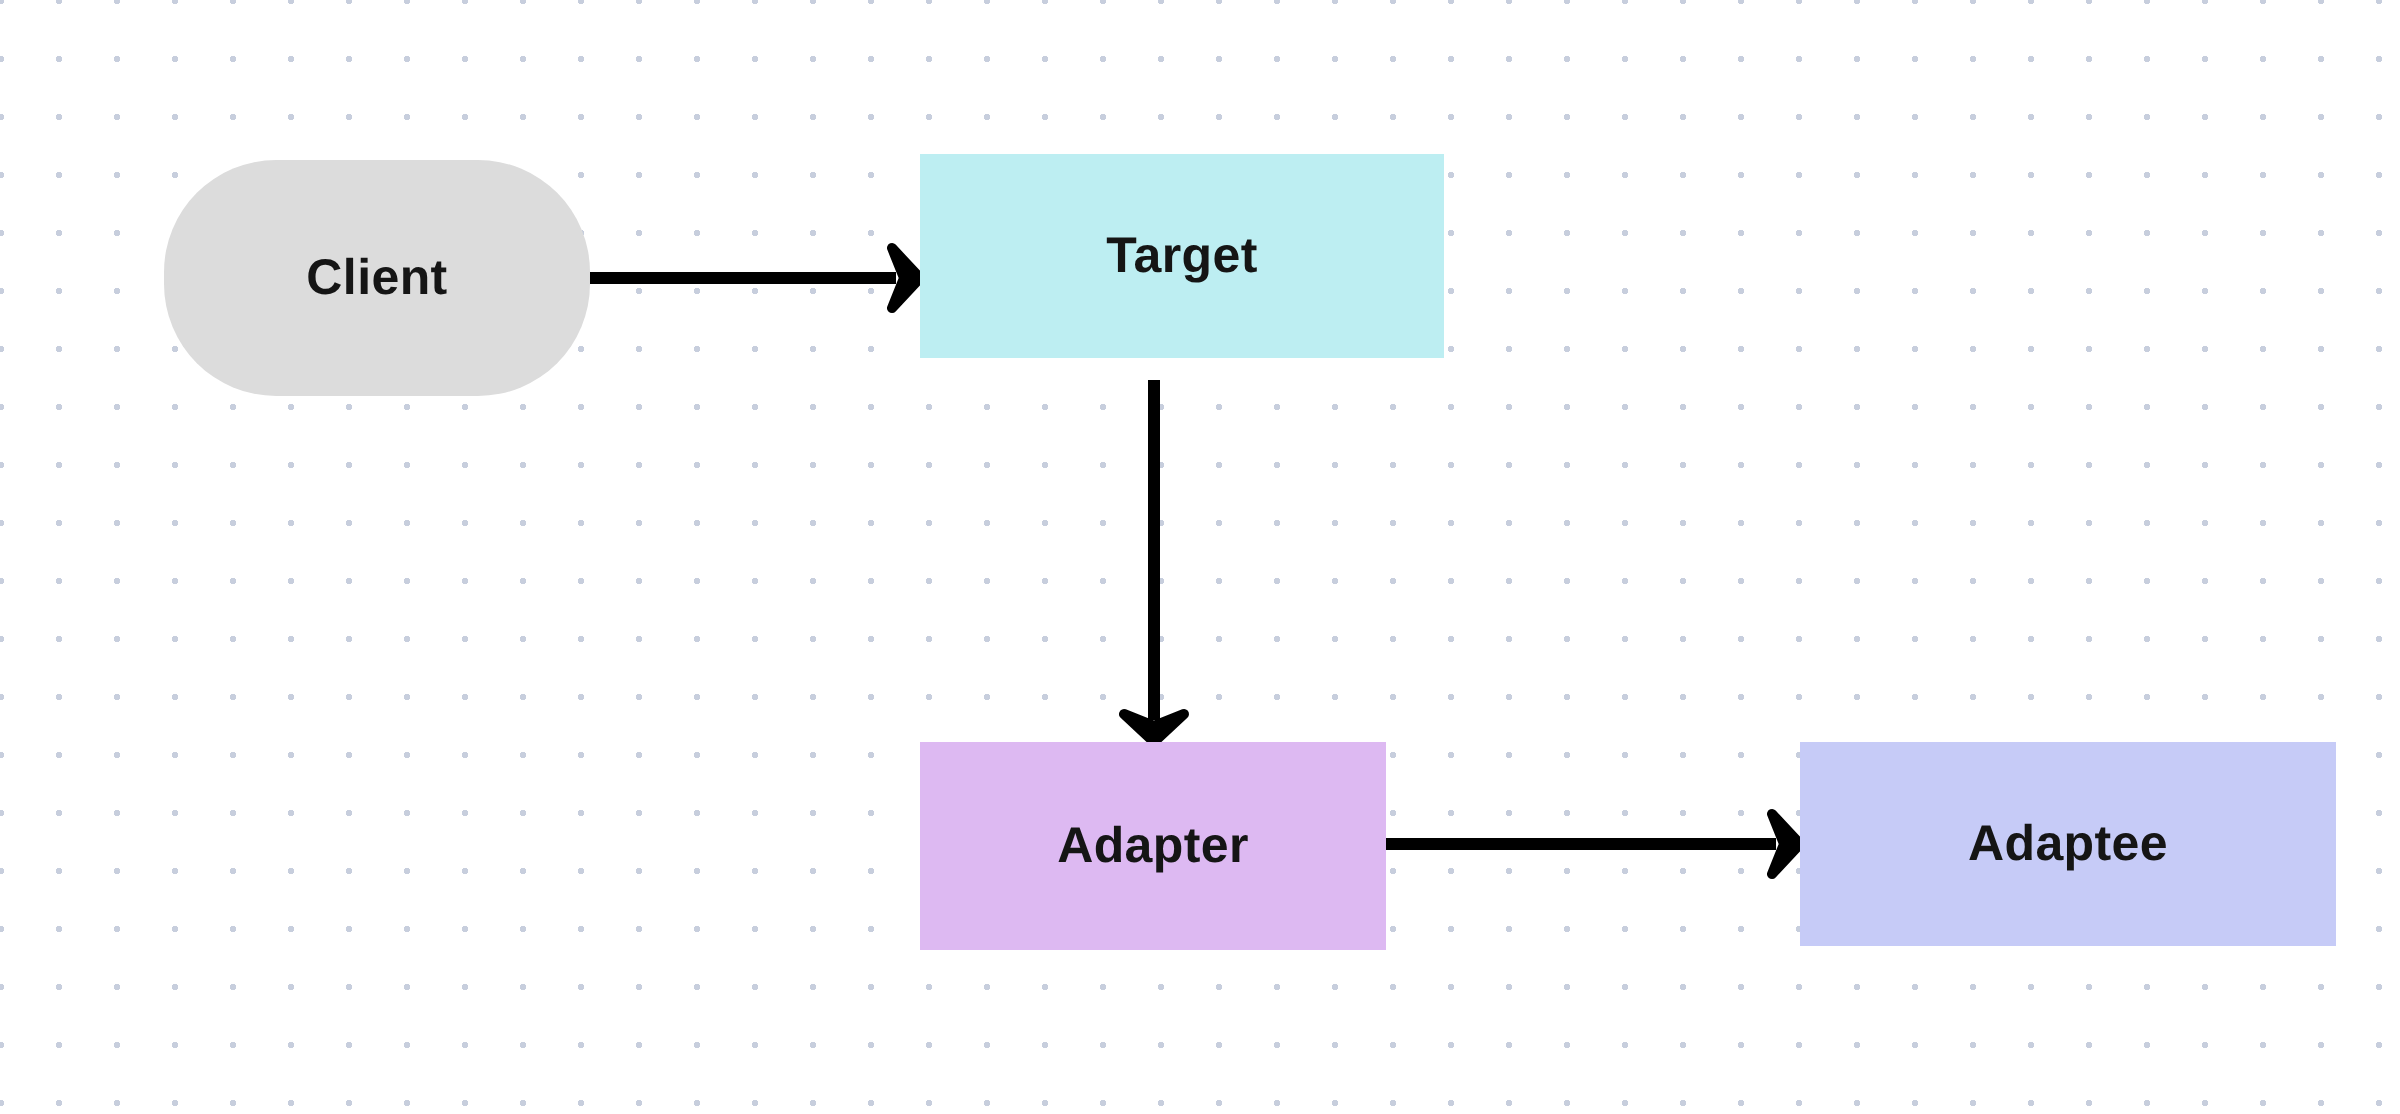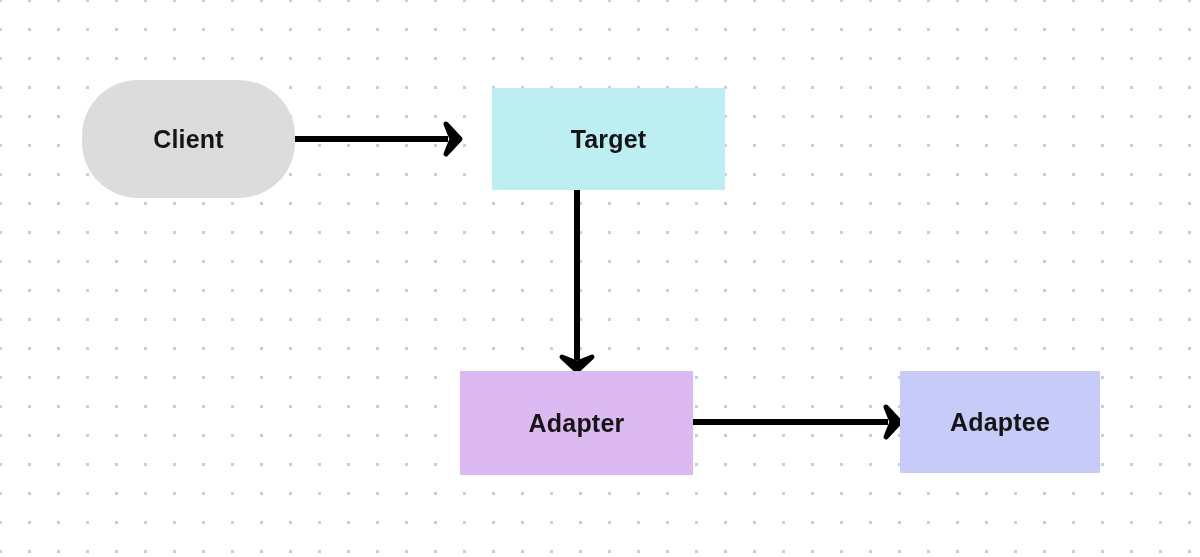--- a/index.html
+++ b/index.html
@@ -54,43 +54,42 @@
     top: 80px;
     width: 213px;
     height: 118px;
     background: #dcdcdc;
     border-radius: 56px;
   }
 
   
   #node-target {
     left: 460px;
-    top: 88px;
-    width: 233px;
+    top: 77px;
+    width: 262px;
     height: 102px;
     background: #bdeef2;
     border-radius: 0;
-    margin-left: 32px;
   }
 
   
   #node-adapter {
     left: 460px;
     top: 371px;
     width: 233px;
     height: 104px;
     background: #ddb9f2;
     border-radius: 0;
   }
 
   
   #node-adaptee {
     left: 900px;
     top: 371px;
-    width: 200px;
+    width: 268px;
     height: 102px;
     background: #c6cbf7;
     border-radius: 0;
   }
 </style>
 </head>
 <body>
 
 <div id="canvas">
 

